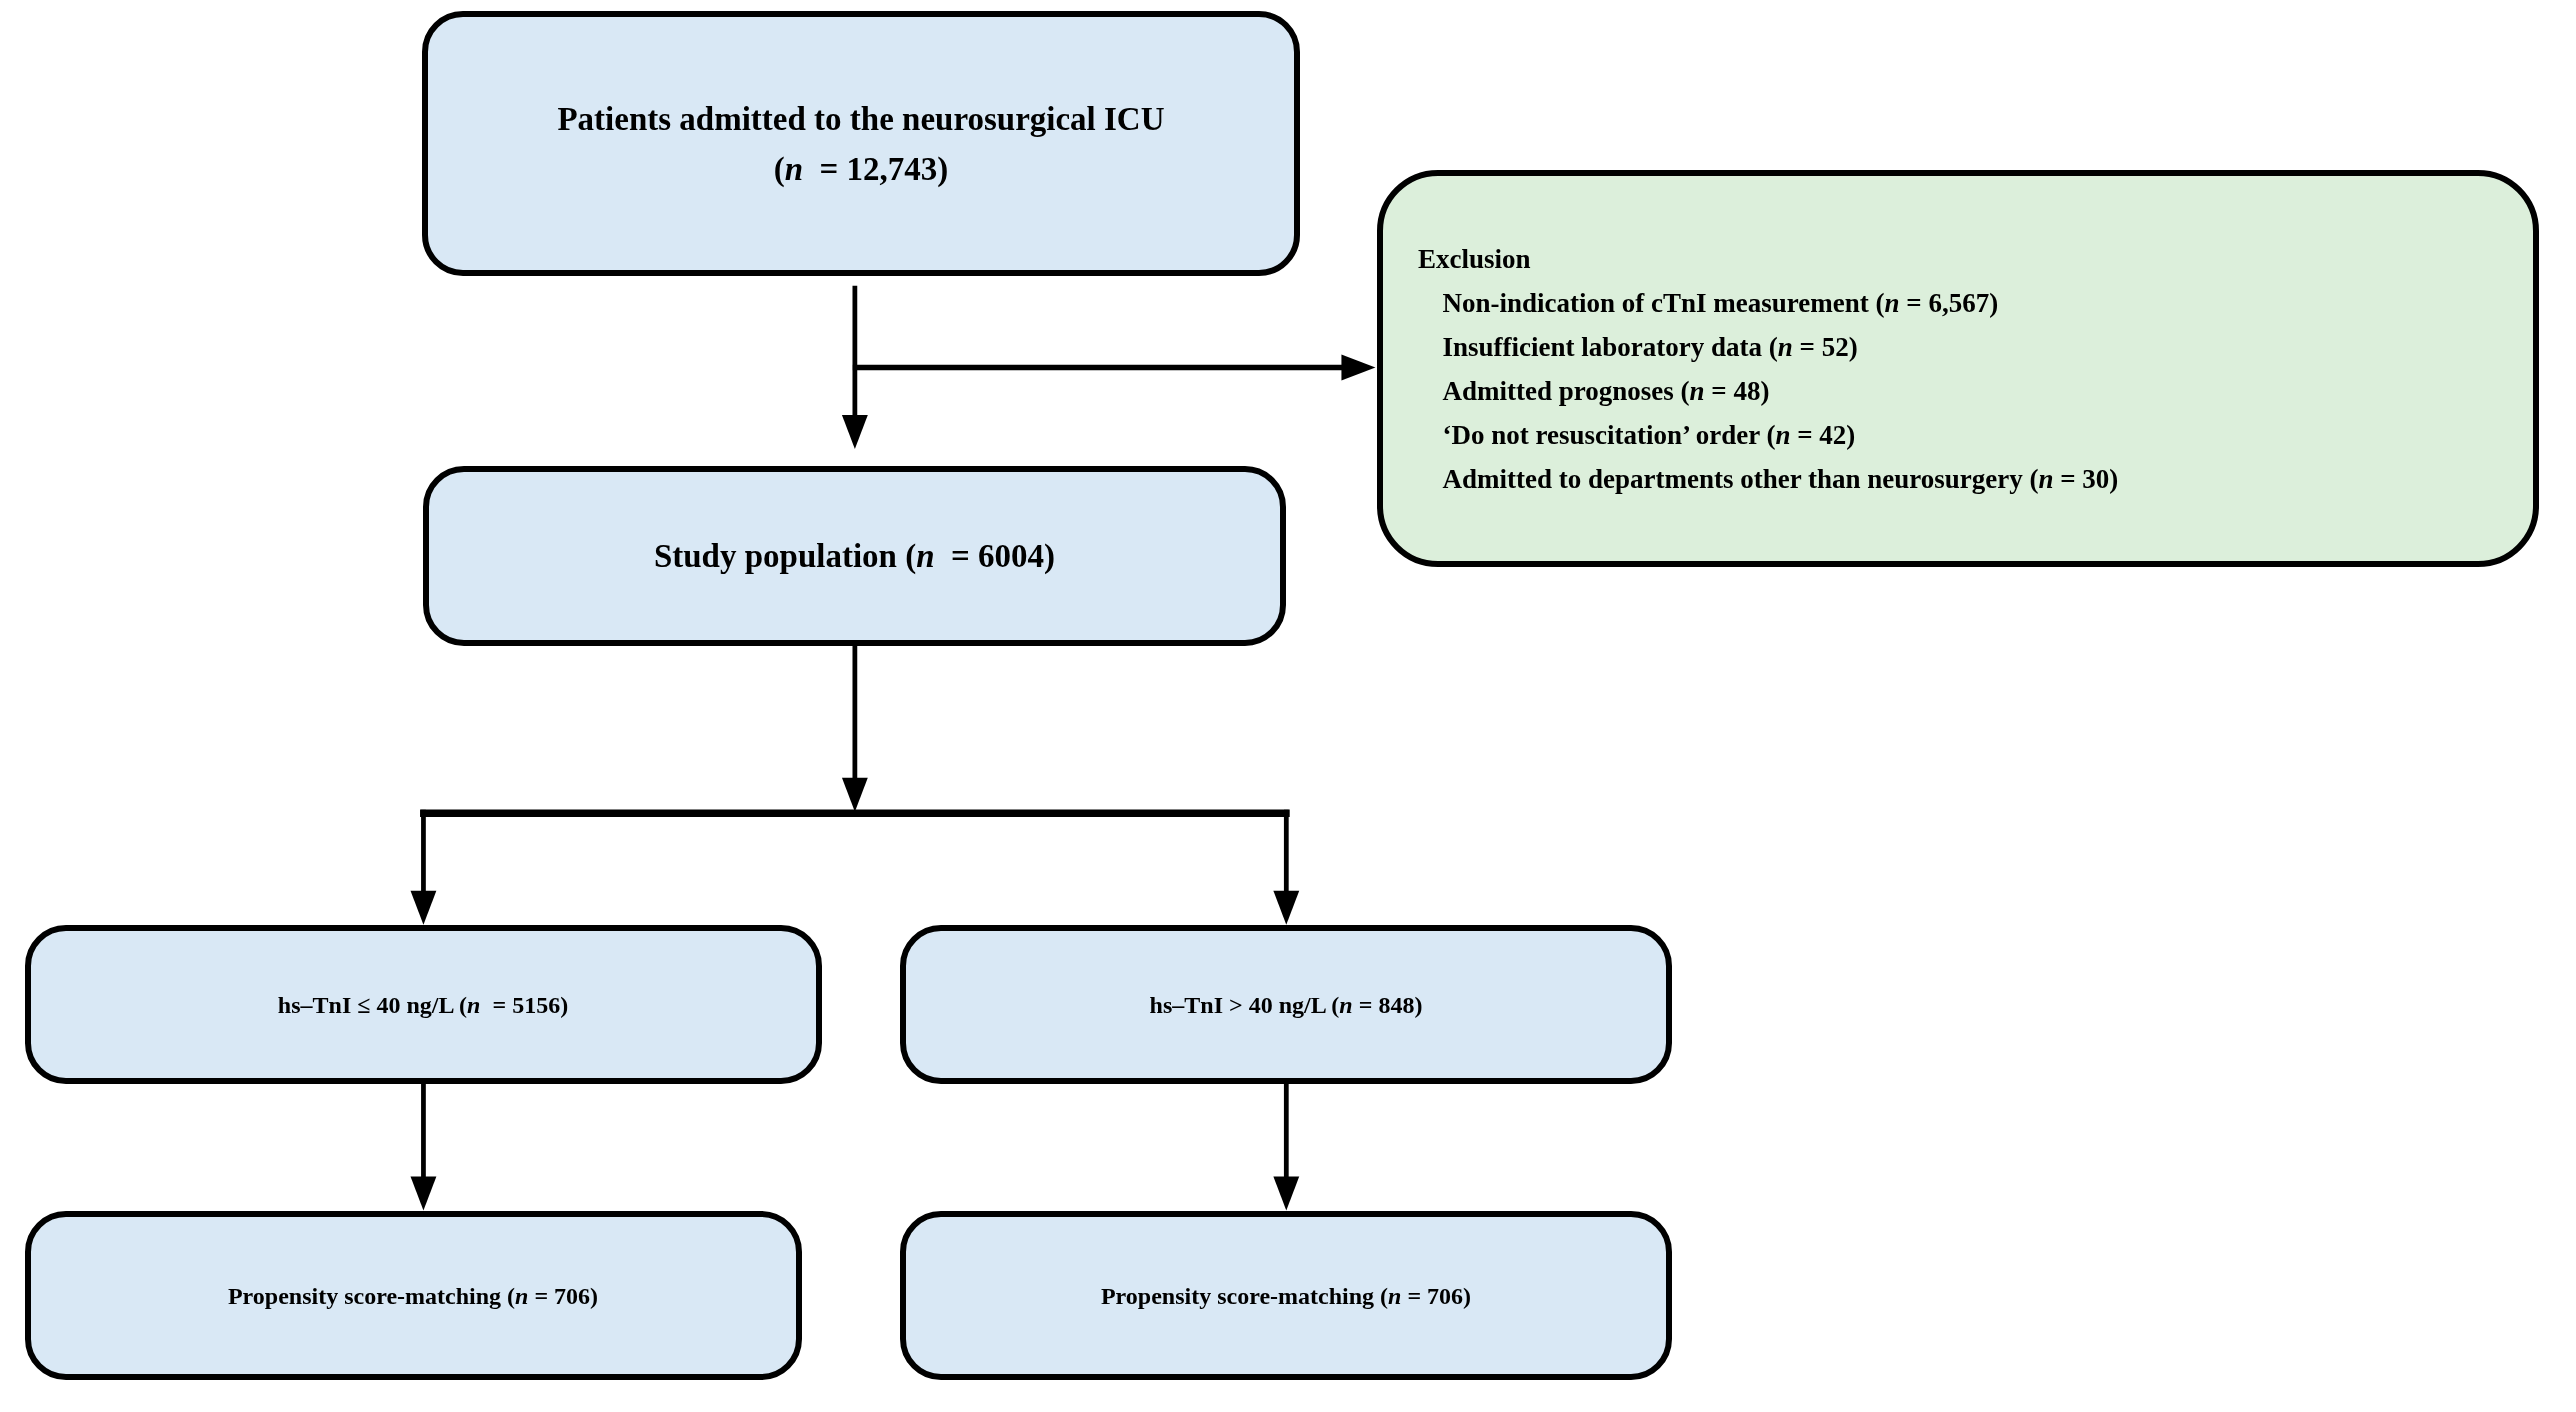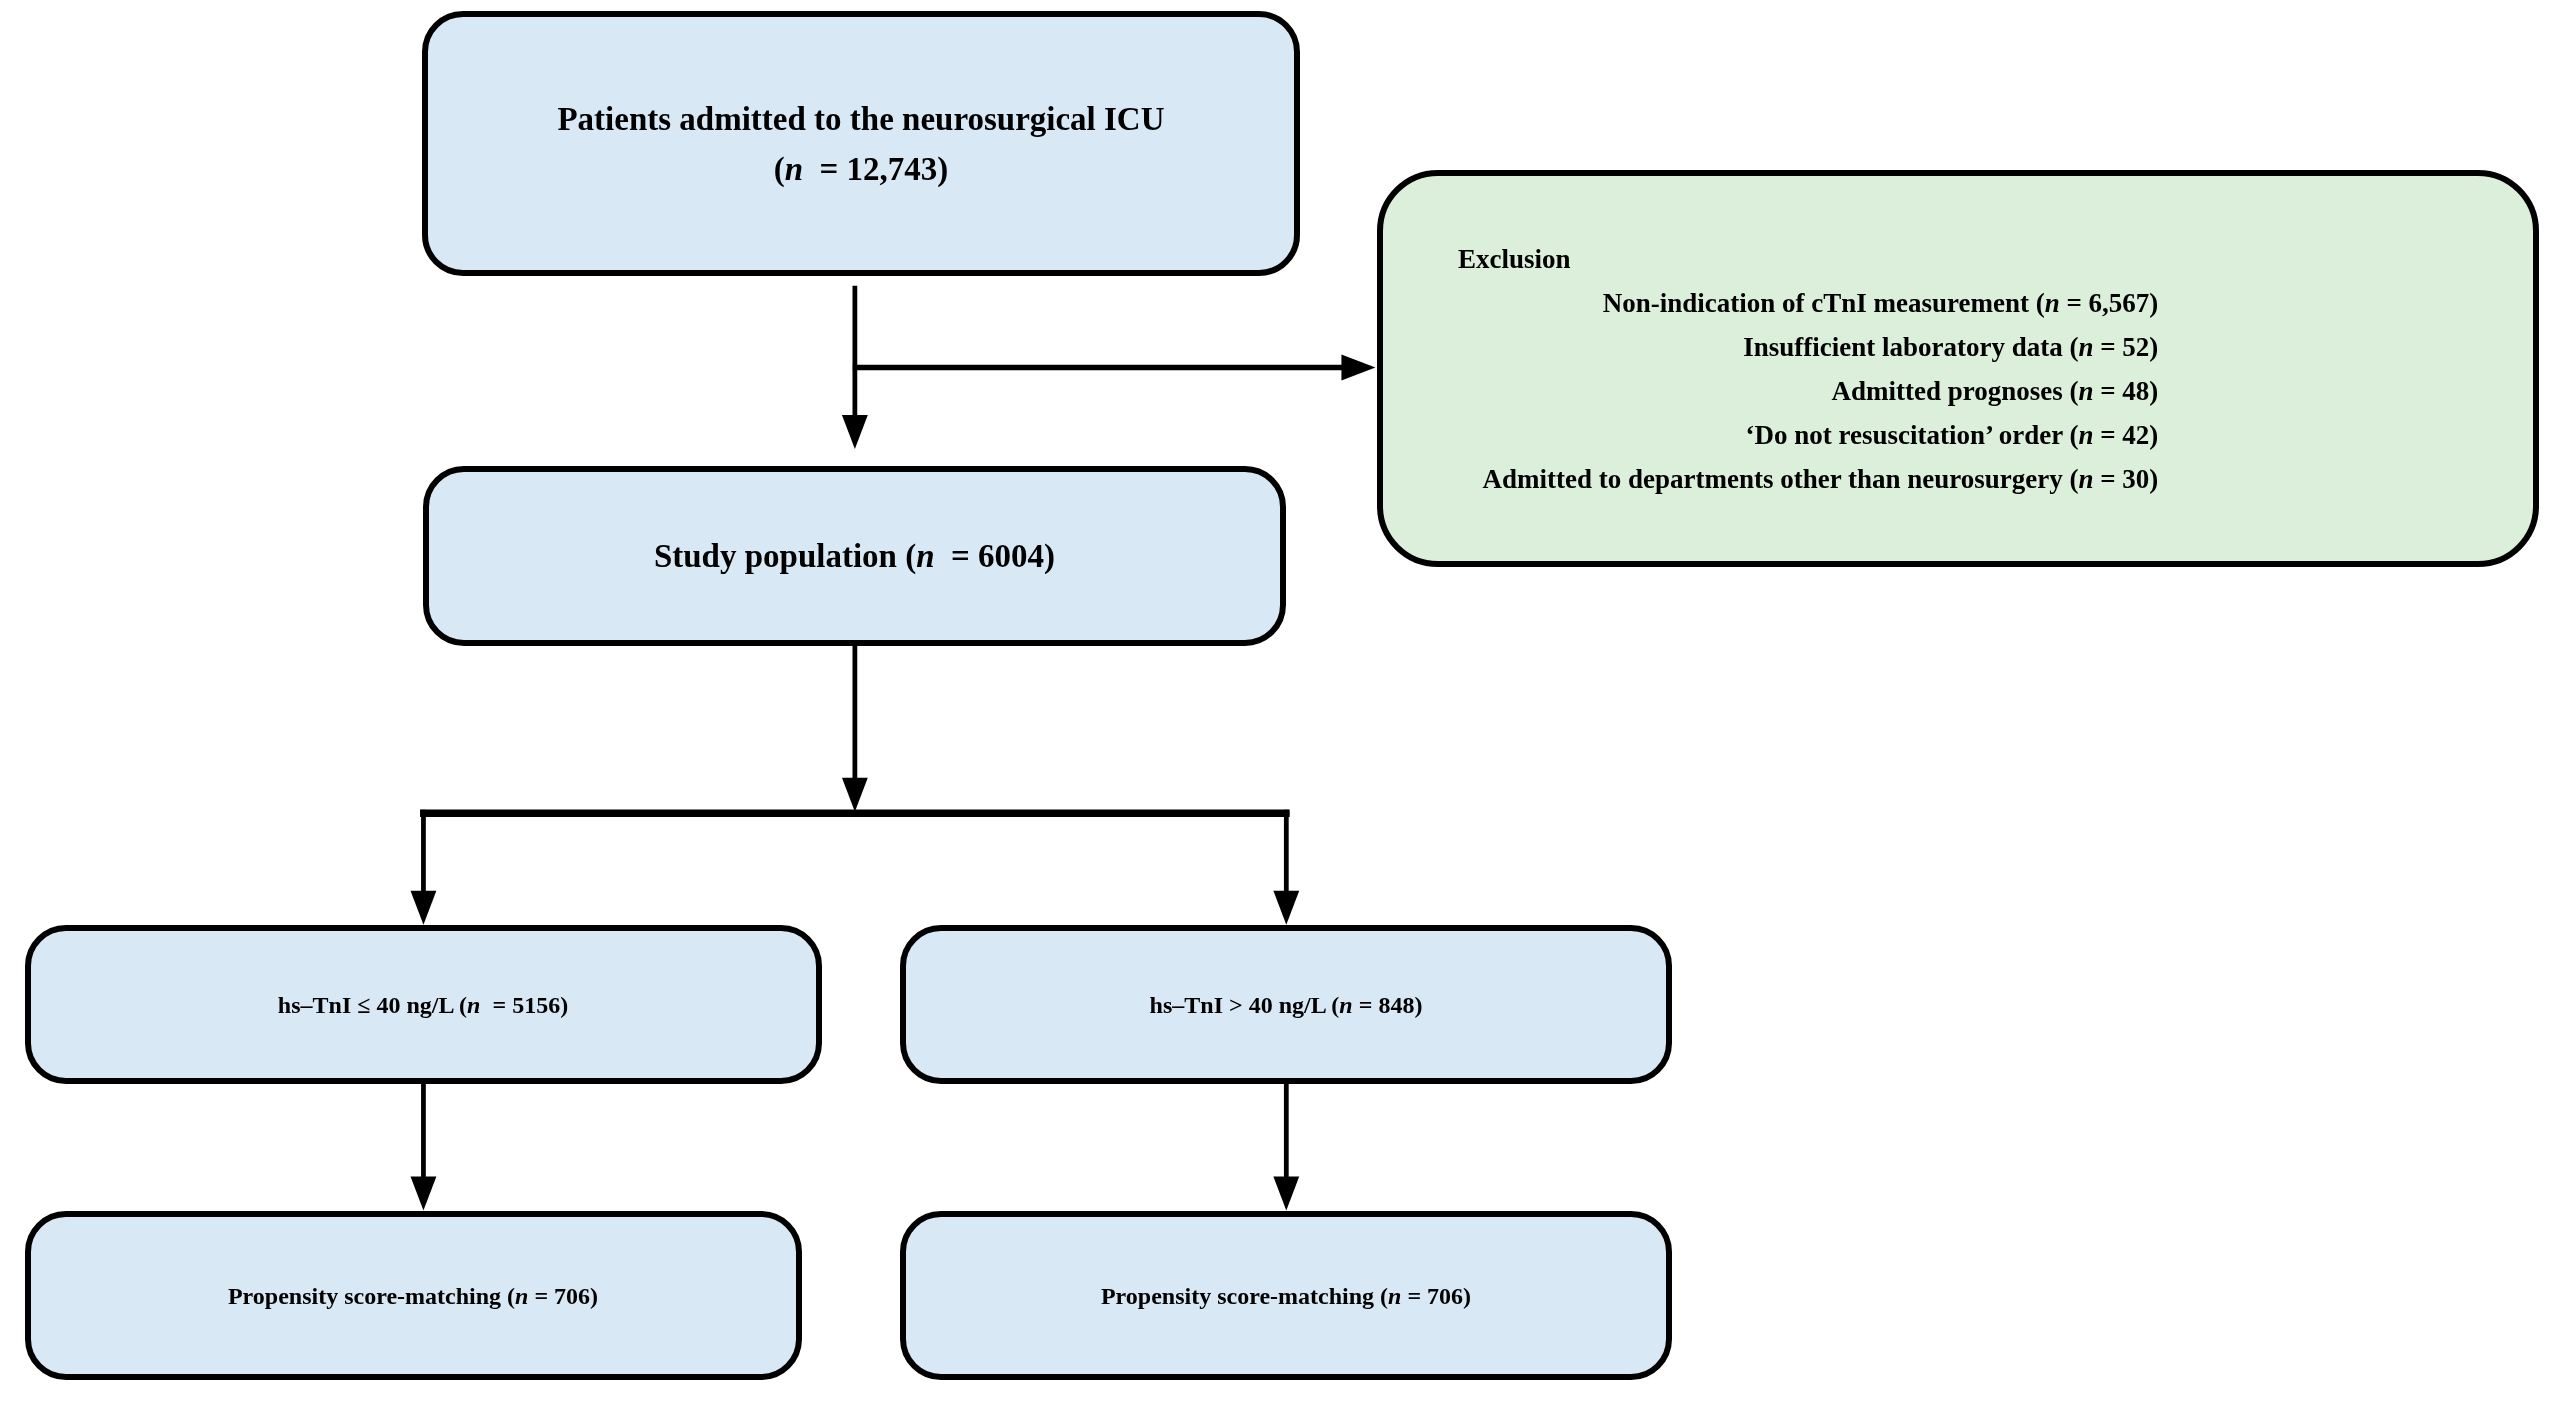--- a/index.html
+++ b/index.html
@@ -53,25 +53,23 @@
   }
   .it {
     font-style: italic;
   }
   .excl {
     padding-left: 35px;
     padding-right: 13.6px;
     font-size: 27px;
     line-height: 44px;
     text-align: left;
-    margin-left: 40px;
   }
   .excl .item {
     margin-left: 24.5px;
-    text-align: right;
   }
 </style>
 </head>
 <body>
 
 <div class="canvas">
 
   <svg class="edges" width="2576" height="1412" viewBox="0 0 3785 2075">
 
     <line x1="1256" y1="420" x2="1256" y2="616" stroke="#000000" stroke-width="7"></line>

